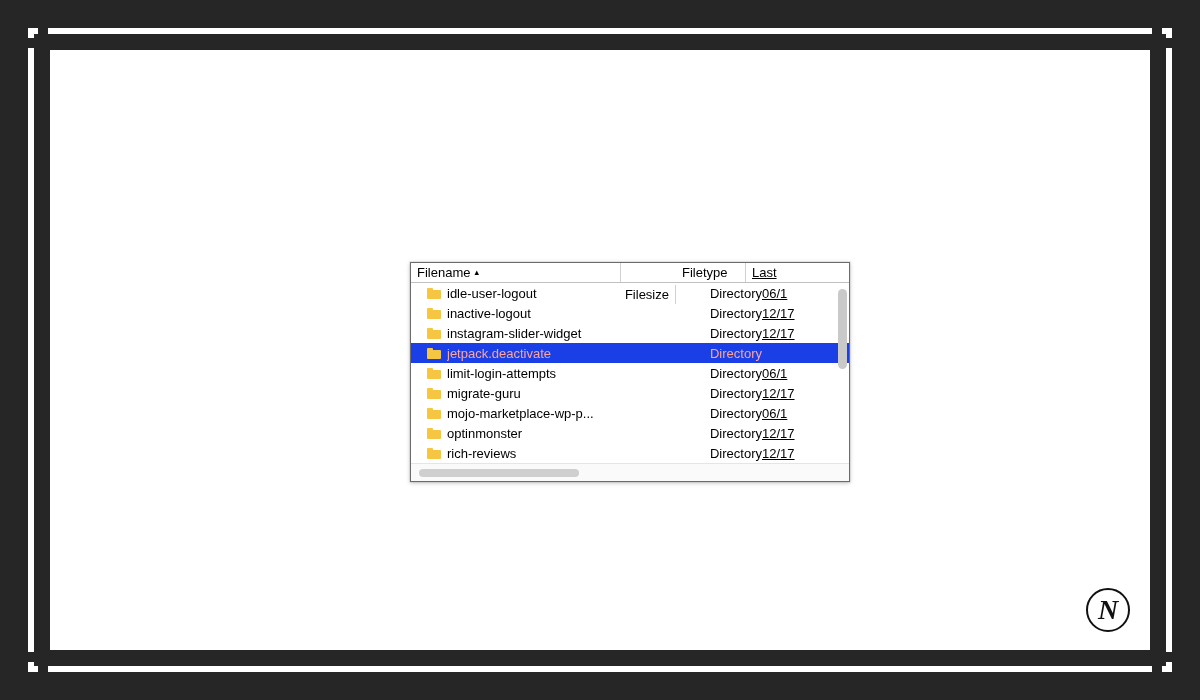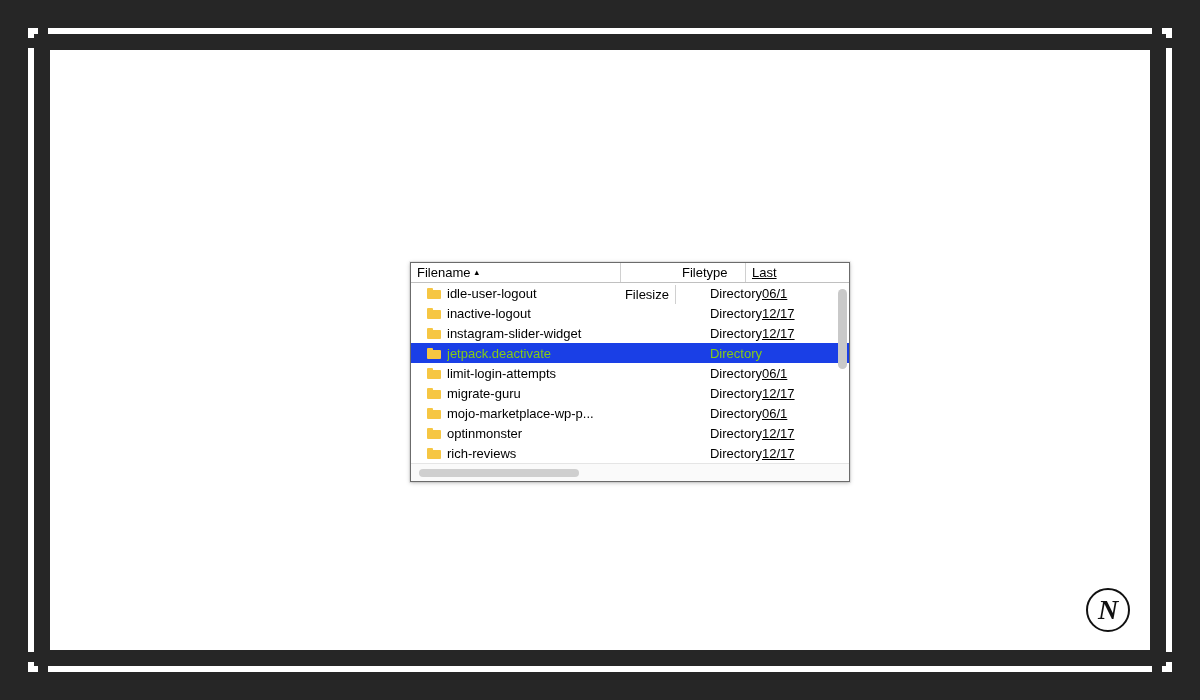--- a/index.html
+++ b/index.html
@@ -88,21 +88,21 @@
   .file-row {
     display: flex;
     align-items: center;
     height: 20px;
     padding: 0 4px 0 16px;
     white-space: nowrap;
     overflow: hidden;
   }
   .file-row.selected {
     background: #1a3fe6;
-    color: #84cc16;
+    color: #fca5a5;
   }
   .folder-icon {
     width: 14px;
     height: 11px;
     margin-right: 6px;
     position: relative;
     flex: 0 0 14px;
   }
   .folder-icon::before {
     content: "";

